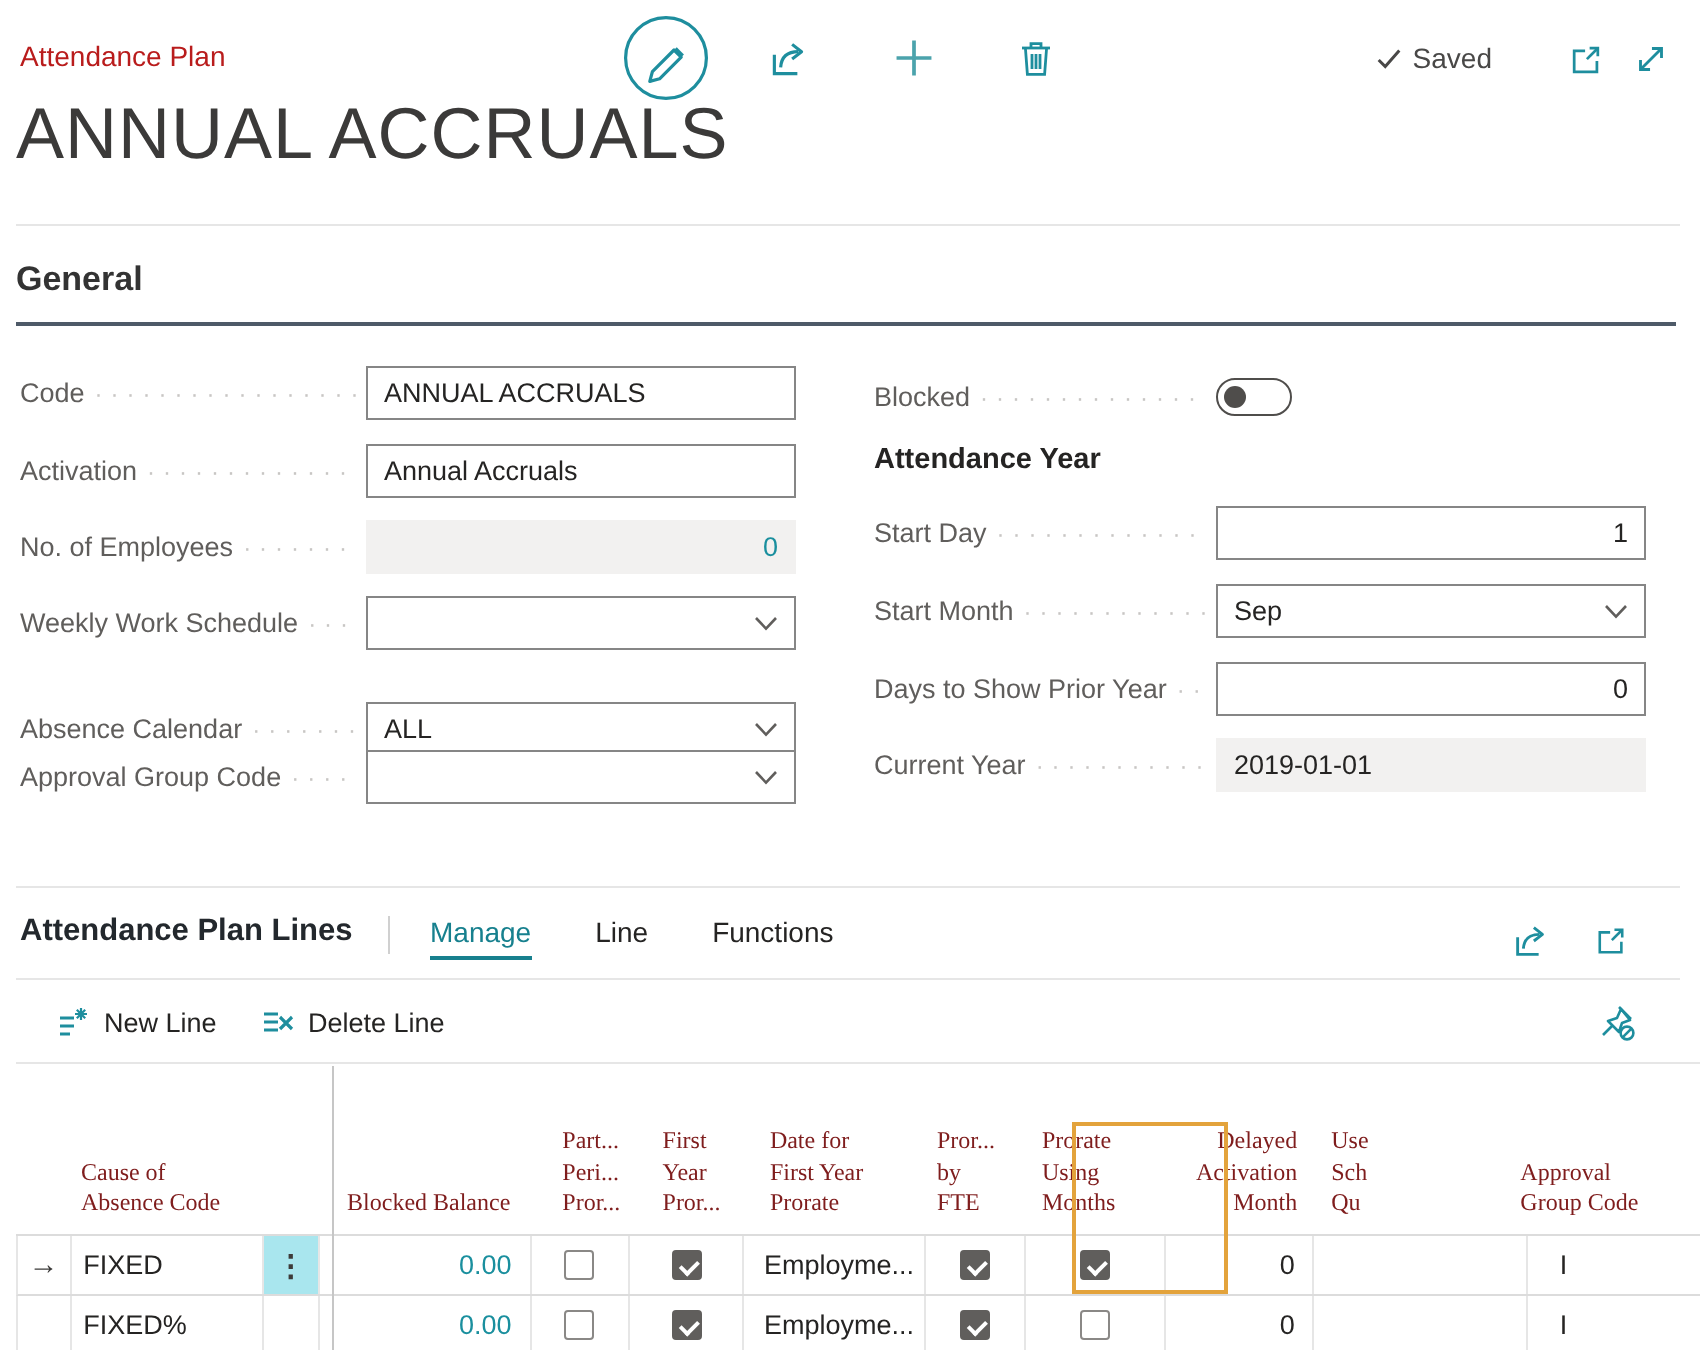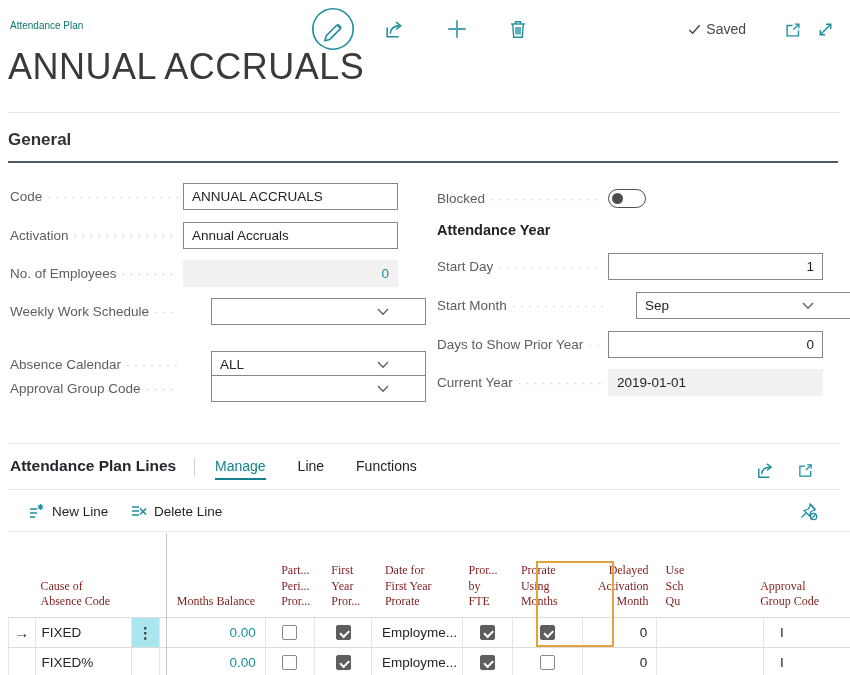--- a/index.html
+++ b/index.html
@@ -6,21 +6,21 @@
   html,body { margin:0; padding:0; }
   body {
     width:850px; height:675px; overflow:hidden; position:relative;
     background:#fff; color:#252423;
     font-family:"Liberation Sans", sans-serif; font-size:13.5px;
   }
   .abs { position:absolute; }
   svg { display:block; }
 
   
-  .app-label { left:10px; top:20px; font-size:10px; color:#0f766e; }
+  .app-label { left:10px; top:20px; font-size:14px; color:#b91c1c; }
   .iconbtn { background:none; border:none; padding:0; cursor:pointer; }
   .saved { right:104px; top:21px; display:flex; align-items:center; gap:4px; color:#494847; font-size:14px; }
 
   
   .page-title { left:8px; top:46px; font-size:36px; font-weight:300; color:#3b3a39; letter-spacing:.5px; white-space:nowrap; }
   .hr { position:absolute; height:1px; background:#e6e6e6; left:8px; right:10px; }
 
   
   .sec-heading { left:8px; top:130px; font-size:17px; font-weight:700; color:#333; }
   .sec-underline { left:8px; right:12px; top:161px; height:2px; background:#4e5a68; }
@@ -28,21 +28,21 @@
   .frow { position:absolute; display:flex; align-items:center; height:27px; }
   .frow .flabel { color:#605e5c; white-space:nowrap; flex:none; }
   .leader { flex:1; overflow:hidden; white-space:nowrap; color:#c8c6c4; font-size:12px; letter-spacing:4px; margin:0 5px; height:16px; line-height:16px; }
   .leader::before { content:"··············································"; }
   .ctrl { flex:none; width:215px; height:27px; position:relative; }
   .tinput { width:100%; height:27px; border:1px solid #868686; background:#fff; padding:0 8px; font:13.5px "Liberation Sans",sans-serif; color:#252423; }
   .tinput.num { text-align:right; }
   .readonly { width:100%; height:27px; background:#f2f1f0; padding:0 9px; display:flex; align-items:center; }
   .readonly.num { justify-content:flex-end; }
   .val-teal { color:#1a8f9e; }
-  .dropdown { width:100%; height:27px; border:1px solid #868686; background:#fff; padding:0 26px 0 8px; display:flex; align-items:center; cursor:pointer;margin-left:28px; }
+  .dropdown { width:100%; height:27px; border:1px solid #868686; background:#fff; padding:0 26px 0 8px; display:flex; align-items:center; cursor:pointer; }
   .dd-chev { position:absolute; right:9px; top:10px; }
   .subhead { position:absolute; font-size:14.5px; font-weight:700; color:#252423; }
 
   .toggle { position:relative; display:inline-block; width:38px; height:19px; border:1px solid #4f4d4b; border-radius:10px; background:#fff; cursor:pointer; }
   .toggle::after { content:""; position:absolute; left:3px; top:3px; width:11px; height:11px; border-radius:50%; background:#4f4d4b; }
 
   
   .lines-title { left:10px; top:457px; font-size:15.5px; font-weight:700; color:#23282d; }
   .vsep { left:194px; top:458px; width:1px; height:19px; background:#d0d0d0; }
   .tabs { left:215px; top:458px; display:flex; gap:32px; font-size:14px; }
@@ -290,21 +290,21 @@
 </button>
 
 <div class="hr" style="top:531px;left:8px;right:0"></div>
 
 <div class="abs tablewrap">
   <div class="thead">
     <div class="th w1"></div>
     <div class="th w2">Cause of
 Absence Code</div>
     <div class="th w3"></div>
-    <div class="th w4">Months Balance</div>
+    <div class="th w4">Blocked Balance</div>
     <div class="th w5">Part...
 Peri...
 Pror...</div>
     <div class="th w6">First
 Year
 Pror...</div>
     <div class="th w7">Date for
 First Year
 Prorate</div>
     <div class="th w8">Pror...

